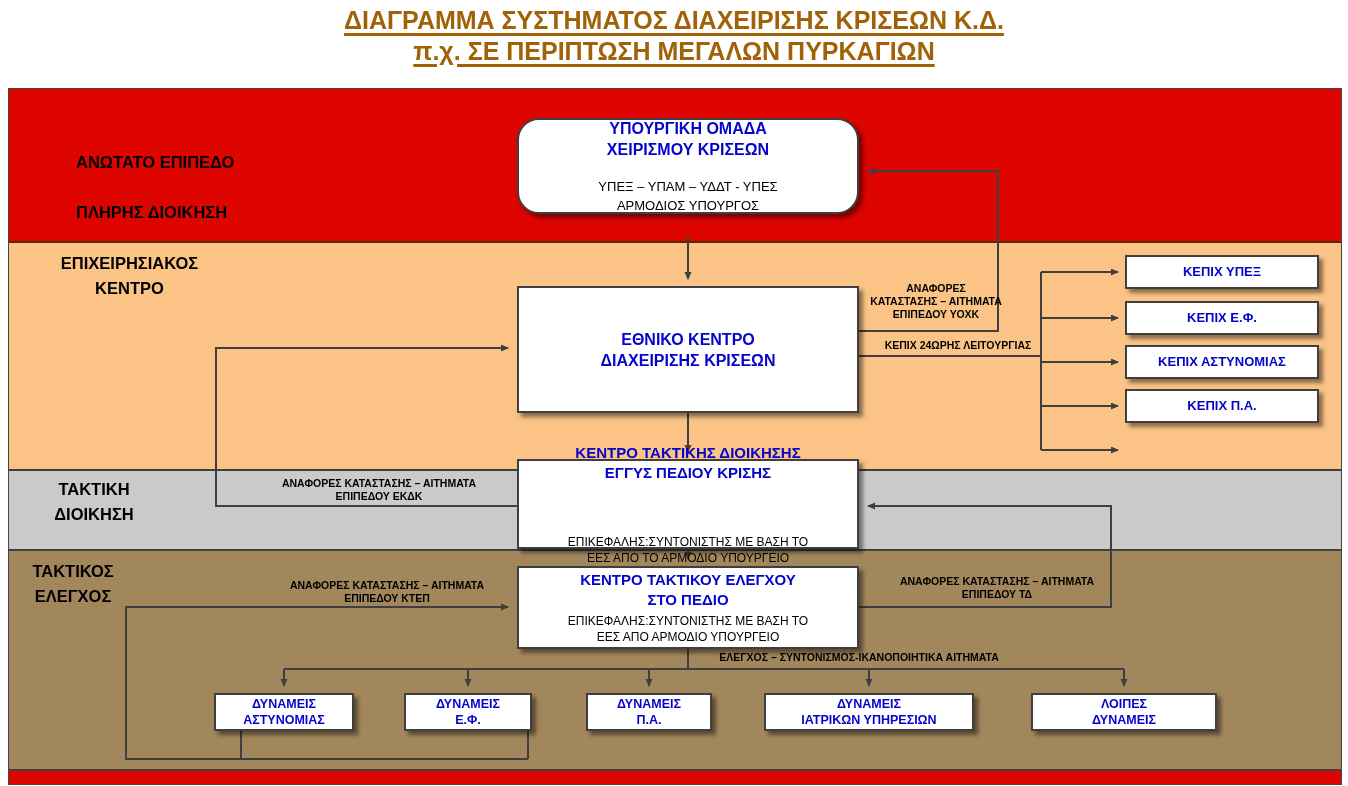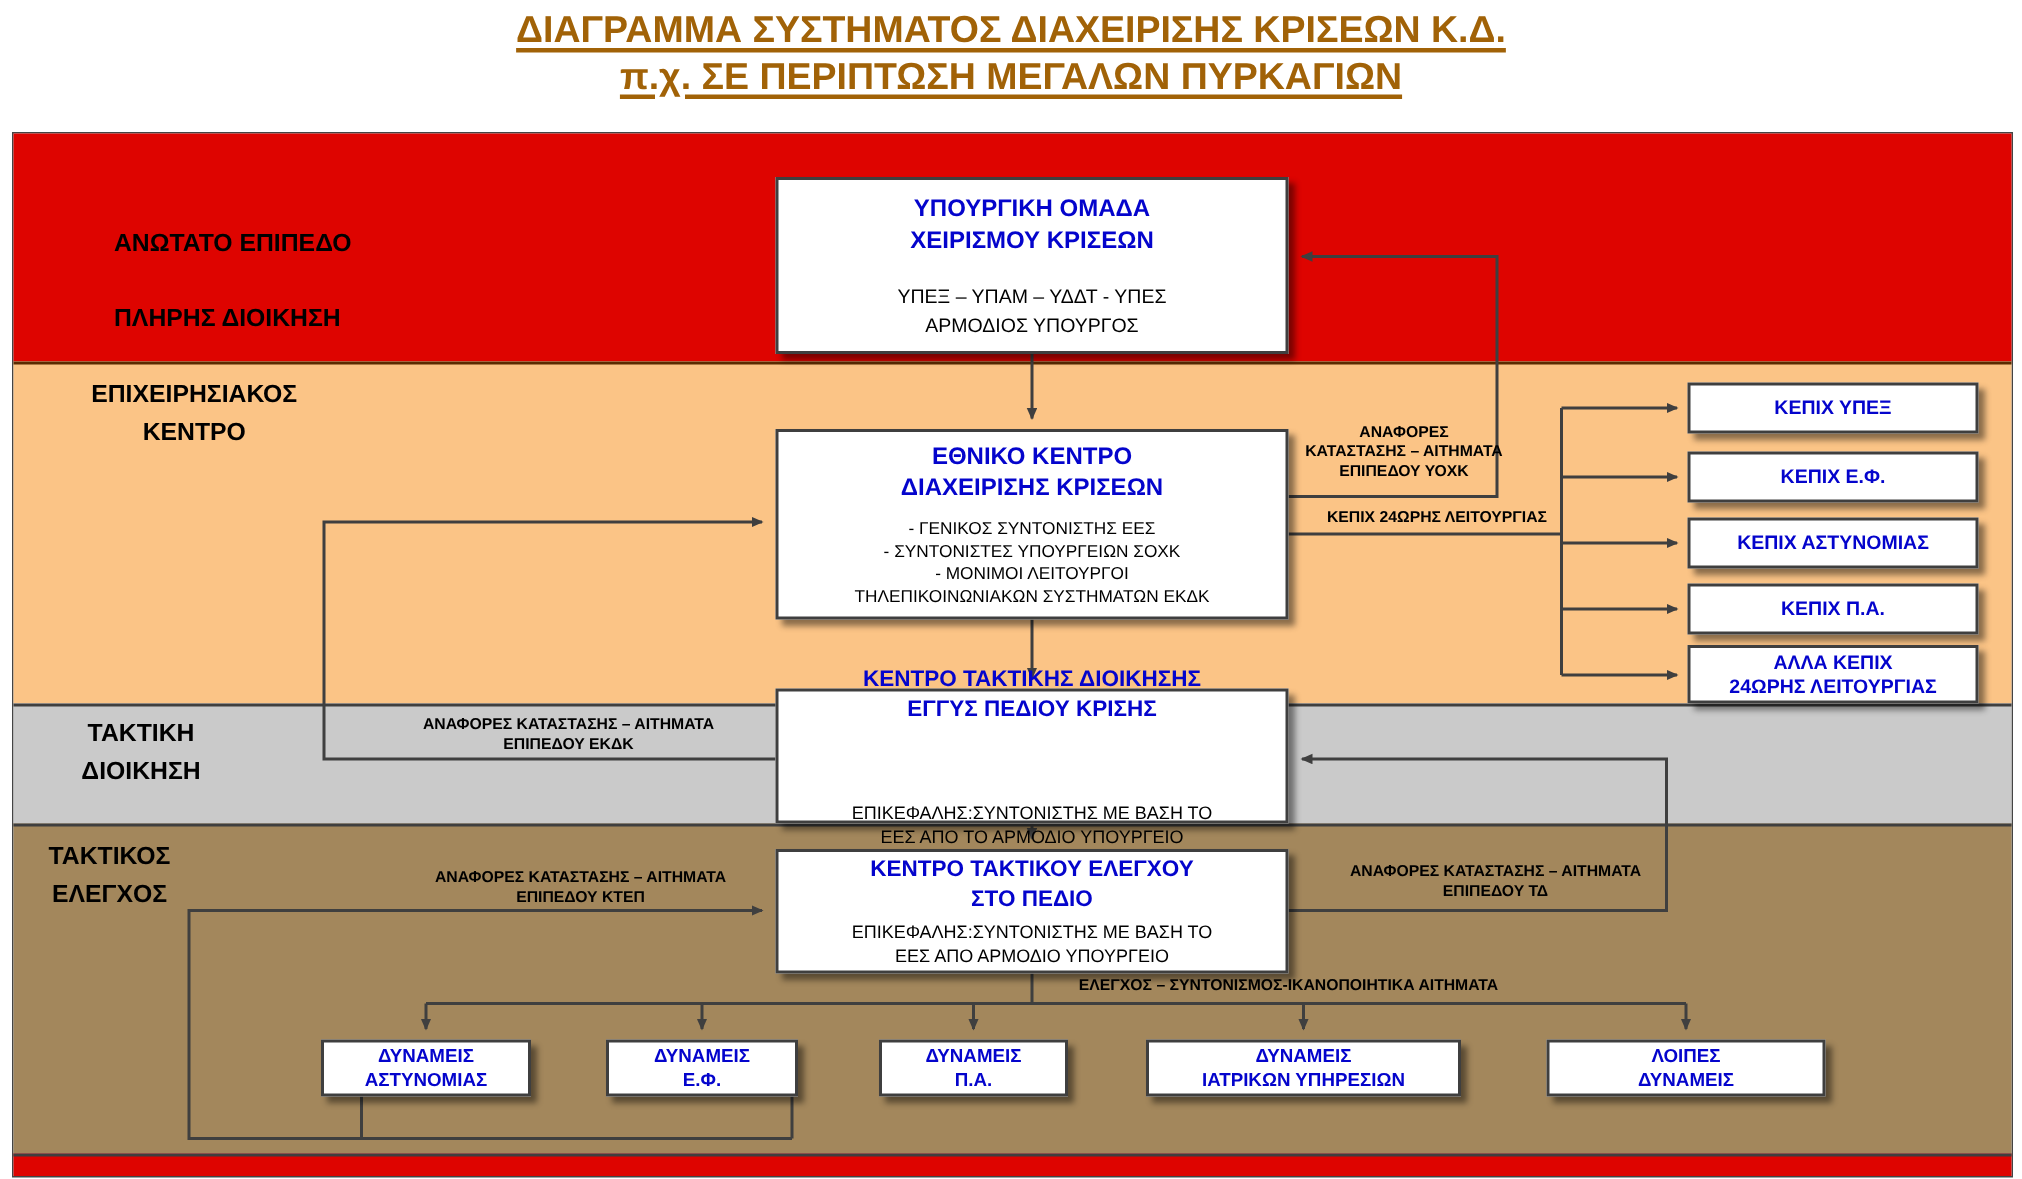--- a/index.html
+++ b/index.html
@@ -113,34 +113,30 @@
 
     <div class="band-label left" style="left:67px;top:25px;">ΑΝΩΤΑΤΟ ΕΠΙΠΕΔΟ</div>
     <div class="band-label left" style="left:67px;top:75px;">ΠΛΗΡΗΣ ΔΙΟΙΚΗΣΗ</div>
     <div class="band-label" style="left:18px;top:162px;width:205px;">ΕΠΙΧΕΙΡΗΣΙΑΚΟΣ
 ΚΕΝΤΡΟ</div>
     <div class="band-label" style="left:25px;top:388px;width:120px;">ΤΑΚΤΙΚΗ
 ΔΙΟΙΚΗΣΗ</div>
     <div class="band-label" style="left:4px;top:470px;width:120px;">ΤΑΚΤΙΚΟΣ
 ΕΛΕΓΧΟΣ</div>
 
-    <div class="node node-ministerial" style="left:508px;top:29px;width:342px;height:118px;">
+    <div class="node node-ministerial" style="left:508px;top:29px;width:342px;height:96px;border-radius:22px;">
       <div class="node-title">ΥΠΟΥΡΓΙΚΗ ΟΜΑΔΑ
 ΧΕΙΡΙΣΜΟΥ ΚΡΙΣΕΩΝ</div>
       <div class="node-body">ΥΠΕΞ – ΥΠΑΜ – ΥΔΔΤ - ΥΠΕΣ
 ΑΡΜΟΔΙΟΣ ΥΠΟΥΡΓΟΣ</div>
     </div>
 
     <div class="node node-national" style="left:508px;top:197px;width:342px;height:127px;">
       <div class="node-title">ΕΘΝΙΚΟ ΚΕΝΤΡΟ
 ΔΙΑΧΕΙΡΙΣΗΣ ΚΡΙΣΕΩΝ</div>
-      <div class="node-body">- ΓΕΝΙΚΟΣ ΣΥΝΤΟΝΙΣΤΗΣ ΕΕΣ
-- ΣΥΝΤΟΝΙΣΤΕΣ ΥΠΟΥΡΓΕΙΩΝ ΣΟΧΚ
-- ΜΟΝΙΜΟΙ ΛΕΙΤΟΥΡΓΟΙ
-ΤΗΛΕΠΙΚΟΙΝΩΝΙΑΚΩΝ ΣΥΣΤΗΜΑΤΩΝ ΕΚΔΚ</div>
     </div>
 
     <div class="node node-tactcmd" style="left:508px;top:370px;width:342px;height:90px;gap:48px;">
       <div class="node-title">ΚΕΝΤΡΟ ΤΑΚΤΙΚΗΣ ΔΙΟΙΚΗΣΗΣ
 ΕΓΓΥΣ ΠΕΔΙΟΥ ΚΡΙΣΗΣ</div>
       <div class="node-body">ΕΠΙΚΕΦΑΛΗΣ:ΣΥΝΤΟΝΙΣΤΗΣ ΜΕ ΒΑΣΗ ΤΟ
 ΕΕΣ ΑΠΟ ΤΟ ΑΡΜΟΔΙΟ ΥΠΟΥΡΓΕΙΟ</div>
     </div>
 
     <div class="node node-tactctl" style="left:508px;top:477px;width:342px;height:83px;">
@@ -154,24 +150,20 @@
       <div class="node-title">ΚΕΠΙΧ ΥΠΕΞ</div>
     </div>
     <div class="node node-kepix" style="left:1116px;top:212px;width:194px;height:34px;">
       <div class="node-title">ΚΕΠΙΧ Ε.Φ.</div>
     </div>
     <div class="node node-kepix" style="left:1116px;top:256px;width:194px;height:34px;">
       <div class="node-title">ΚΕΠΙΧ ΑΣΤΥΝΟΜΙΑΣ</div>
     </div>
     <div class="node node-kepix" style="left:1116px;top:300px;width:194px;height:34px;">
       <div class="node-title">ΚΕΠΙΧ Π.Α.</div>
-    </div>
-    <div class="node node-kepix" style="left:1116px;top:341px;width:194px;height:39px;">
-      <div class="node-title">ΑΛΛΑ ΚΕΠΙΧ
-24ΩΡΗΣ ΛΕΙΤΟΥΡΓΙΑΣ</div>
     </div>
 
     <div class="node node-force" style="left:205px;top:604px;width:140px;height:38px;">
       <div class="node-title">ΔΥΝΑΜΕΙΣ
 ΑΣΤΥΝΟΜΙΑΣ</div>
     </div>
     <div class="node node-force" style="left:395px;top:604px;width:128px;height:38px;">
       <div class="node-title">ΔΥΝΑΜΕΙΣ
 Ε.Φ.</div>
     </div>

